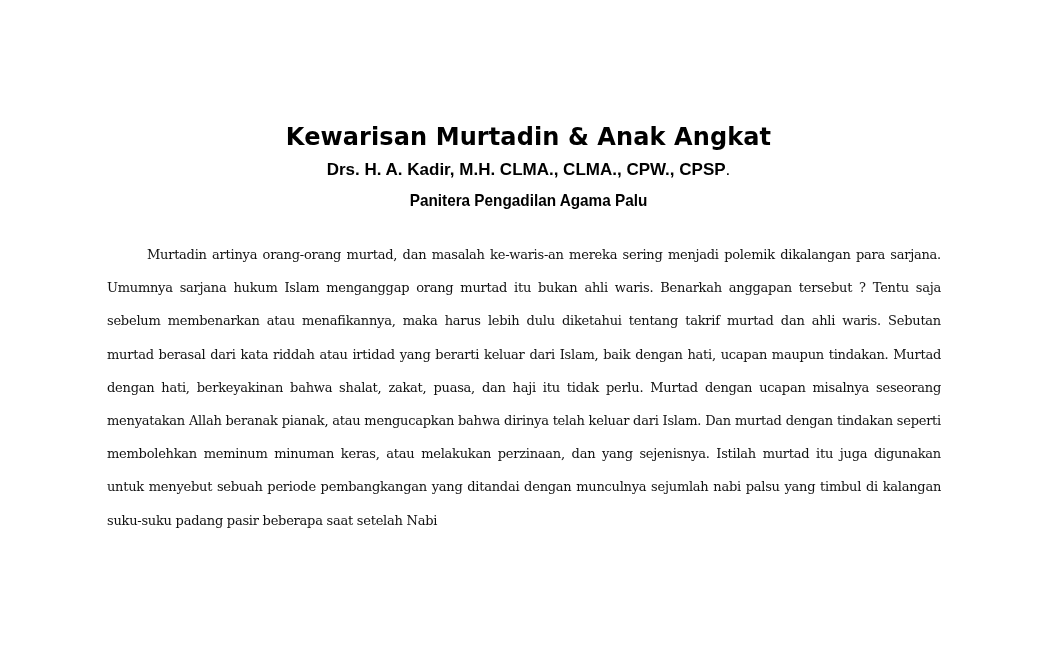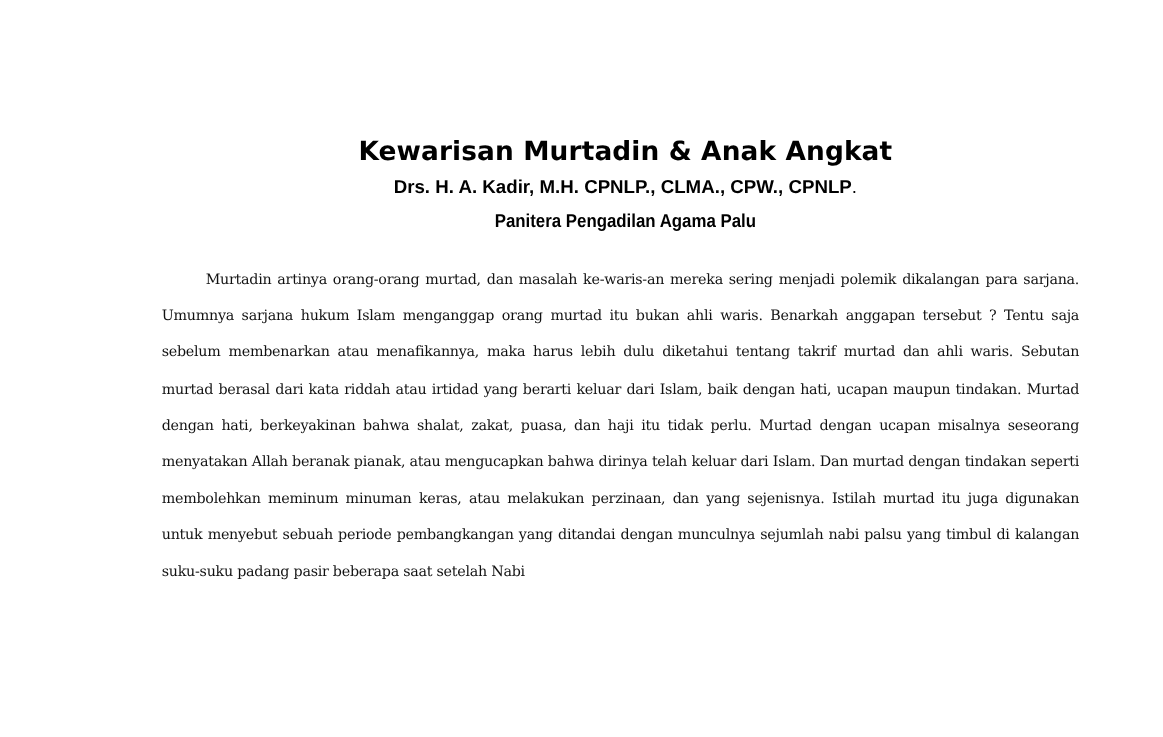--- a/index.html
+++ b/index.html
@@ -14,21 +14,20 @@
       position: relative;
       color: #111111;
     }
     .page {
       position: absolute;
       left: 0;
       top: 0;
       width: 870px;
       height: 670px;
       background: #ffffff;
-      margin-left: 40px;
     }
     .header-block {
       position: absolute;
       left: 0;
       width: 1057px;
       text-align: center;
     }
     .doc-title {
       top: 121px;
       font-family: "DejaVu Sans", sans-serif;
@@ -76,20 +75,20 @@
       letter-spacing: -0.25px;
       word-spacing: 0px;
     }
   </style>
 </head>
 <body>
 
 <div class="page">
   <div class="header-block doc-title">Kewarisan Murtadin &amp; Anak Angkat</div>
 
-  <div class="header-block doc-author"><span>Drs. H. A. Kadir, M.H. CPNLP., CLMA., CPW., CPNLP</span><span class="trail">.</span></div>
+  <div class="header-block doc-author"><span>Drs. H. A. Kadir, M.H. CLMA., CLMA., CPW., CPSP</span><span class="trail">.</span></div>
 
   <div class="header-block doc-affiliation">Panitera Pengadilan Agama Palu</div>
 
   <div class="doc-body">
     <p>Murtadin artinya orang-orang murtad, dan masalah ke-waris-an mereka sering menjadi polemik dikalangan para sarjana. Umumnya sarjana hukum Islam menganggap orang murtad itu bukan ahli waris. Benarkah anggapan tersebut ? Tentu saja sebelum membenarkan atau menafikannya, maka harus lebih dulu diketahui tentang takrif murtad dan ahli waris. Sebutan murtad berasal dari kata riddah atau irtidad yang berarti keluar dari Islam, baik dengan hati, ucapan maupun tindakan. Murtad dengan hati, berkeyakinan bahwa shalat, zakat, puasa, dan haji itu tidak perlu. Murtad dengan ucapan misalnya seseorang menyatakan Allah beranak pianak, atau mengucapkan bahwa dirinya telah keluar dari Islam. Dan murtad dengan tindakan seperti membolehkan meminum minuman keras, atau melakukan perzinaan, dan yang sejenisnya. Istilah murtad itu juga digunakan untuk menyebut sebuah periode pembangkangan yang ditandai dengan munculnya sejumlah nabi palsu yang timbul di kalangan suku-suku padang pasir beberapa saat setelah Nabi</p>
   </div>
 </div>
 
 </body></html>

